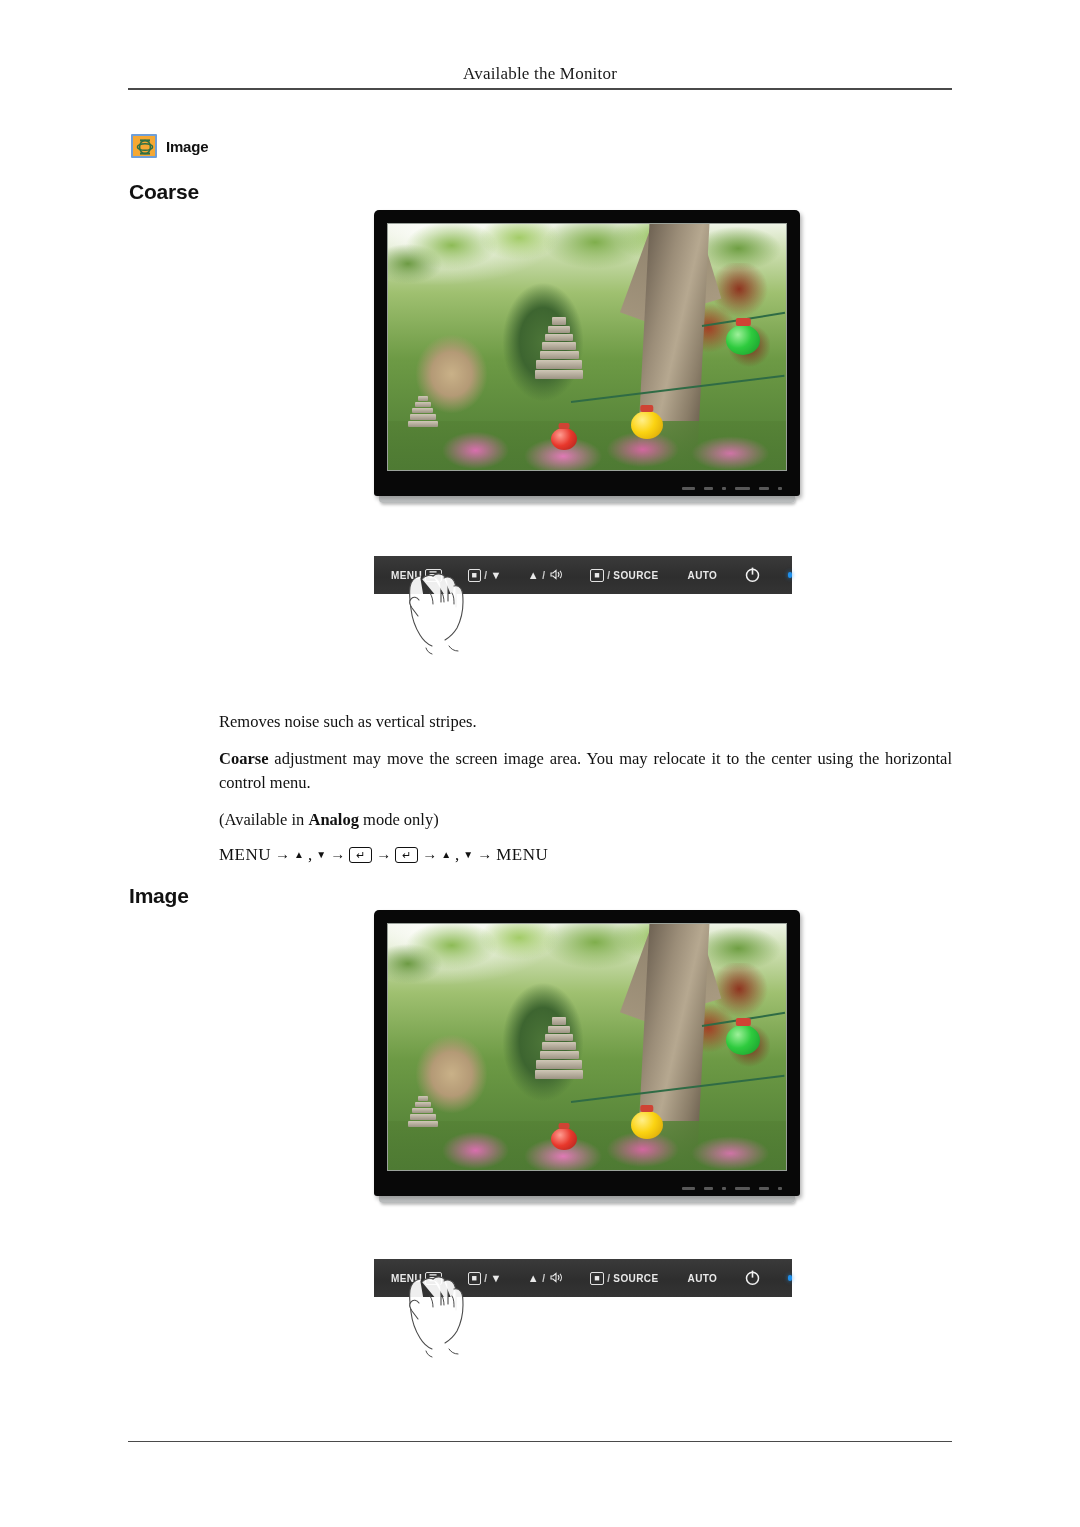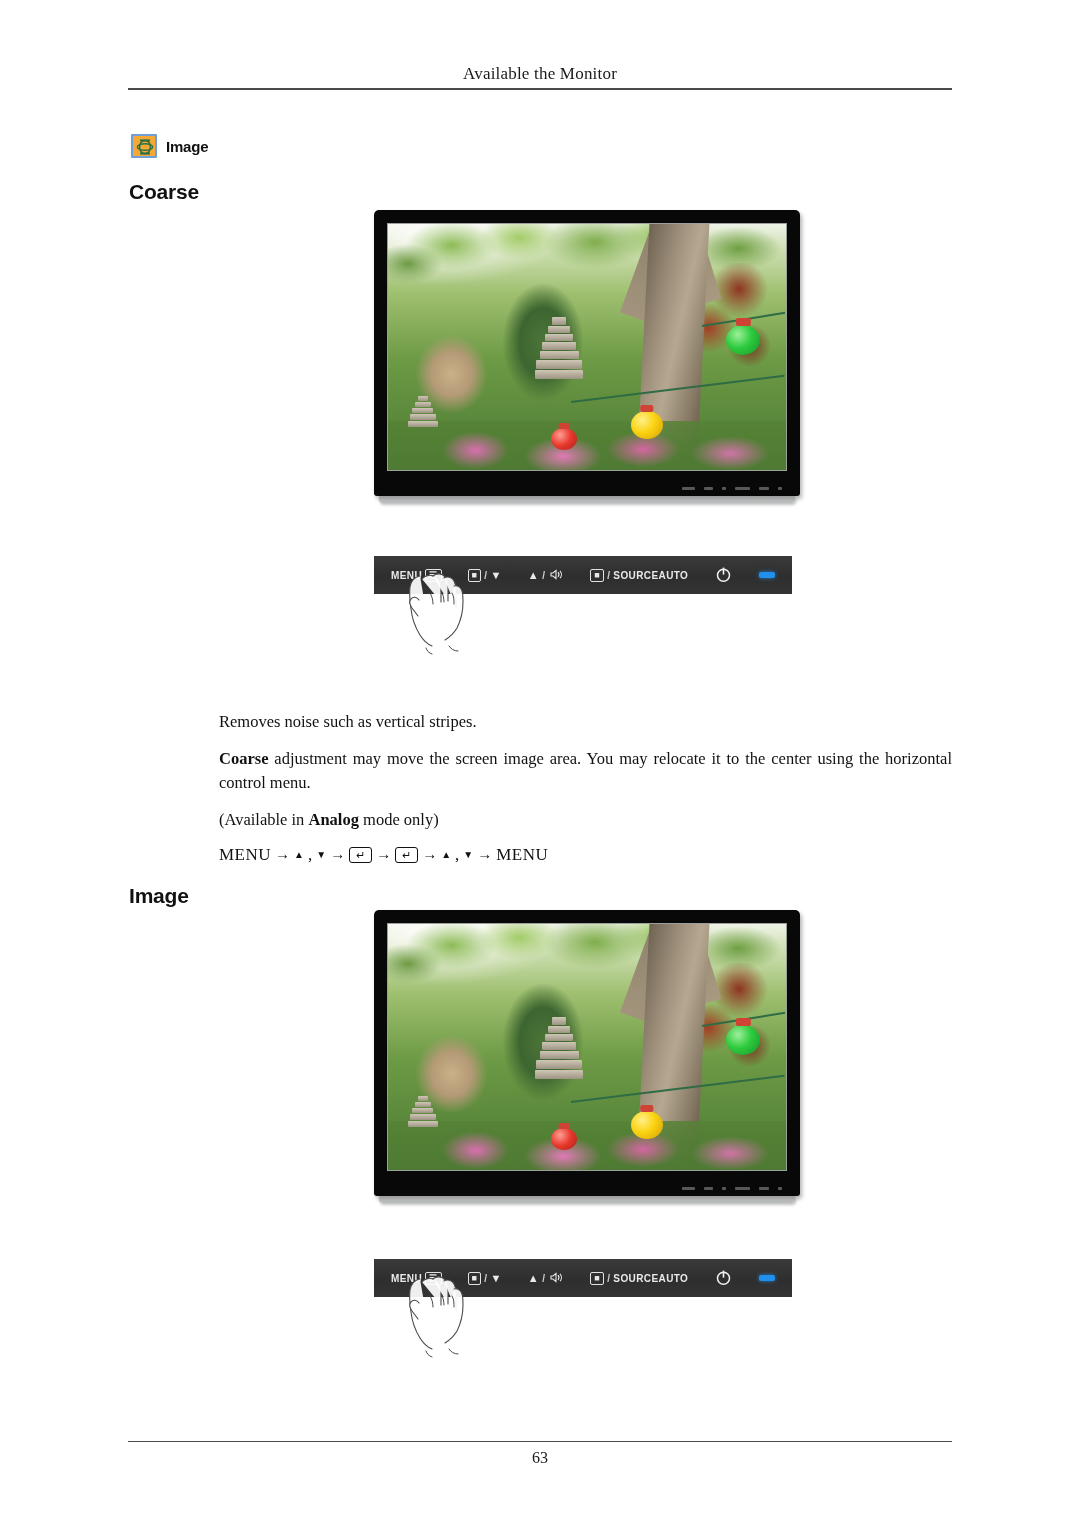--- a/index.html
+++ b/index.html
@@ -253,21 +253,21 @@
     display: flex;
     align-items: center;
     gap: 3px;
     white-space: nowrap;
     position: relative;
   }
   .cp-btn.menu   { margin-left: 17px; }
   .cp-btn.minus  { margin-left: 26px; }
   .cp-btn.up     { margin-left: 26px; }
   .cp-btn.source { margin-left: 26px; }
-  .cp-btn.auto   { }
+  .cp-btn.auto   { margin-left: 29px; }
   .cp-btn.power  { margin-left: 27px; }
   .cp-led {
     margin-left: 27px;
     width: 16px;
     height: 6px;
     border-radius: 2px;
     background: #1f90ec;
     box-shadow: 0 0 4px rgba(31,144,236,.8);
   }
   .glyph-box {
@@ -617,15 +617,14 @@
           <path d="M41 31c2 3 3 7 3 11"></path>
           <path d="M52 33c2 3 2 7 2 11"></path>
           <path d="M26 88c1 3 3 5 6 6"></path>
           <path d="M49 86c2 3 5 5 9 5"></path>
         </g>
       </svg>
     </span>
   </div>
 
   <div class="footer-rule"></div>
-  <div class="footer-page">63</div>
 
 </div>
 
 </body></html>

